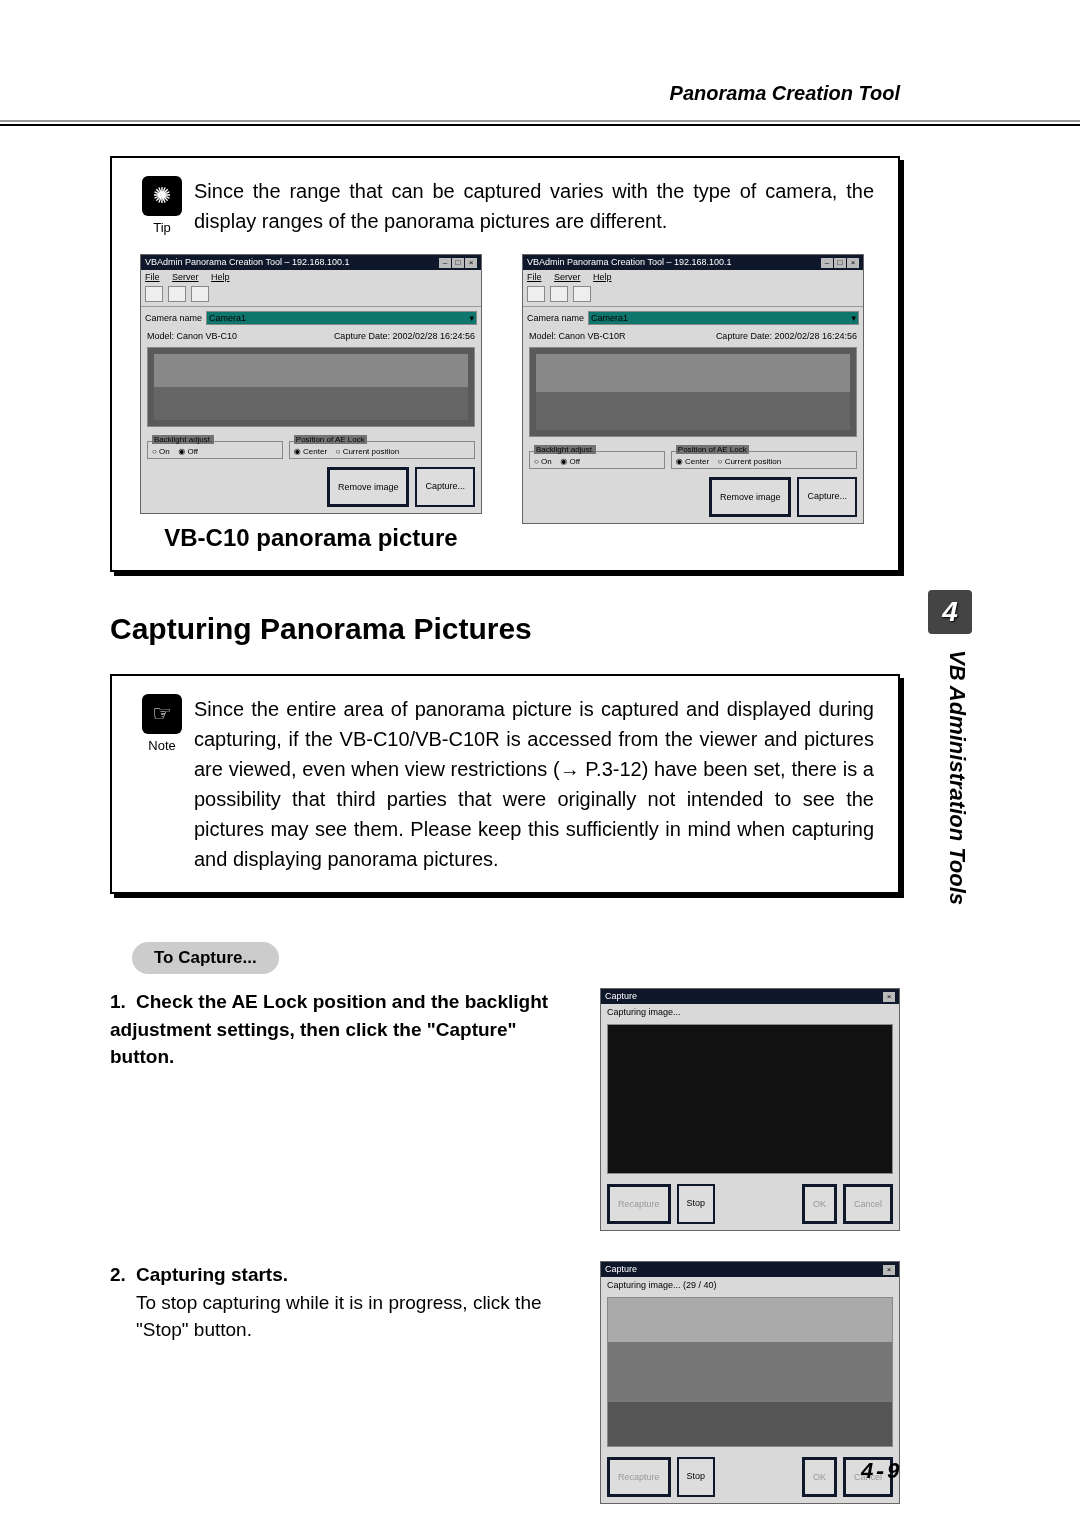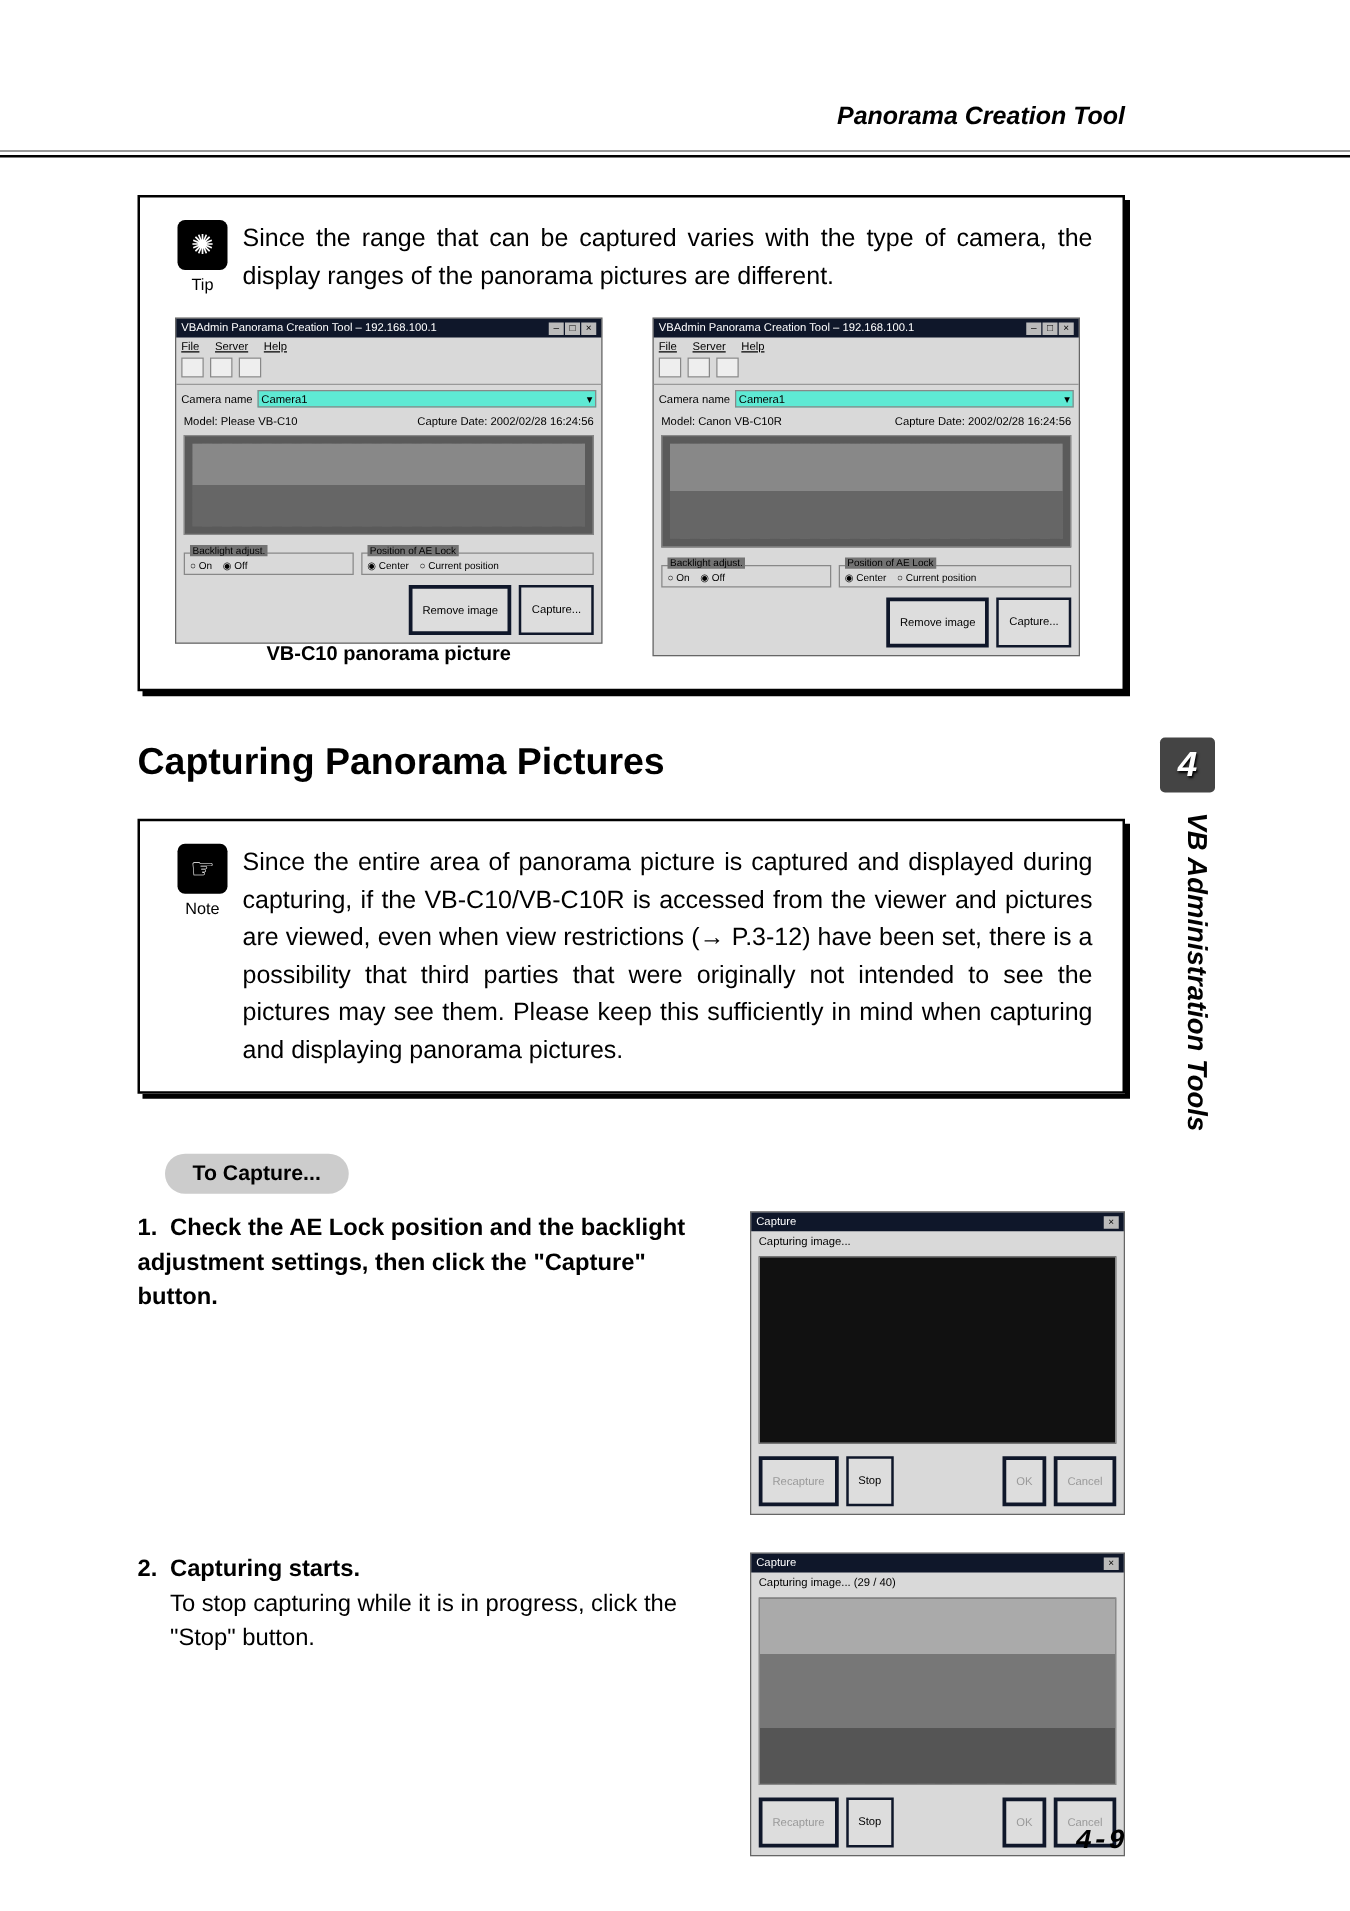--- a/index.html
+++ b/index.html
@@ -96,21 +96,21 @@
   }
   .menubar { padding: 2px 4px; font-size: 9px; }
   .menubar span { margin-right: 10px; text-decoration: underline; }
   .toolbar { padding: 2px 4px; border-bottom: 1px solid #999; }
   .toolbar .tb {
     display:inline-block; width:18px; height:16px;
     border:1px solid #888; background:#eee; margin-right:2px;
   }
   .camrow { padding:4px; display:flex; align-items:center; gap:4px; font-size:9px; }
   .camsel {
-    flex:1; border:1px solid #888; background:#5eead4; padding:1px 2px;
+    flex:1; border:1px solid #888; background:#0f766e; padding:1px 2px;
     display:flex; justify-content:space-between;
   }
   .inforow { padding:2px 6px; font-size:9px; display:flex; justify-content:space-between; }
   .pano-prev {
     margin:4px 6px; border:1px solid #888; background:#5a5a5a;
     height:80px; position:relative;
   }
   .pano-prev.wide { height:90px; }
   .pano-inner {
     position:absolute; inset:6px; background:#777;
@@ -131,21 +131,22 @@
     padding:4px 6px 6px;
   }
   .btn {
     border:3px solid #0f172a; background:#ddd;
     padding:12px 8px; font-size:9px;
   }
   .btn.bold { border-width:2px; }
   .btn:disabled, .btn.disabled { color:#999; }
   .fig-caption {
     font-weight: bold;
-    font-size: 16px;
+    font-size: 24px;
+    margin-top: 10px;
   }
   .h2 {
     font-size: 30px;
     font-weight: bold;
     margin: 30px 0 28px 0;
   }
   .pill {
     display:inline-block;
     background:#ccc;
     border-radius: 16px;
@@ -258,21 +259,21 @@
             <span class="tb"></span>
           </div>
           <div class="camrow">
             <span>Camera name</span>
             <div class="camsel">
               <span>Camera1</span>
               <span>▾</span>
             </div>
           </div>
           <div class="inforow">
-            <span><span>Model:</span> <span>Please VB-C10</span></span>
+            <span><span>Model:</span> <span>Canon VB-C10</span></span>
             <span><span>Capture Date:</span> <span>2002/02/28 16:24:56</span></span>
           </div>
           <div class="pano-prev">
               <div class="pano-inner"></div>
             </div>
           <div class="groups">
             <div class="grp">
               <span class="lbl">Backlight adjust.</span>
               <label>○ <span>On</span></label>
               <label>◉ <span>Off</span></label>

